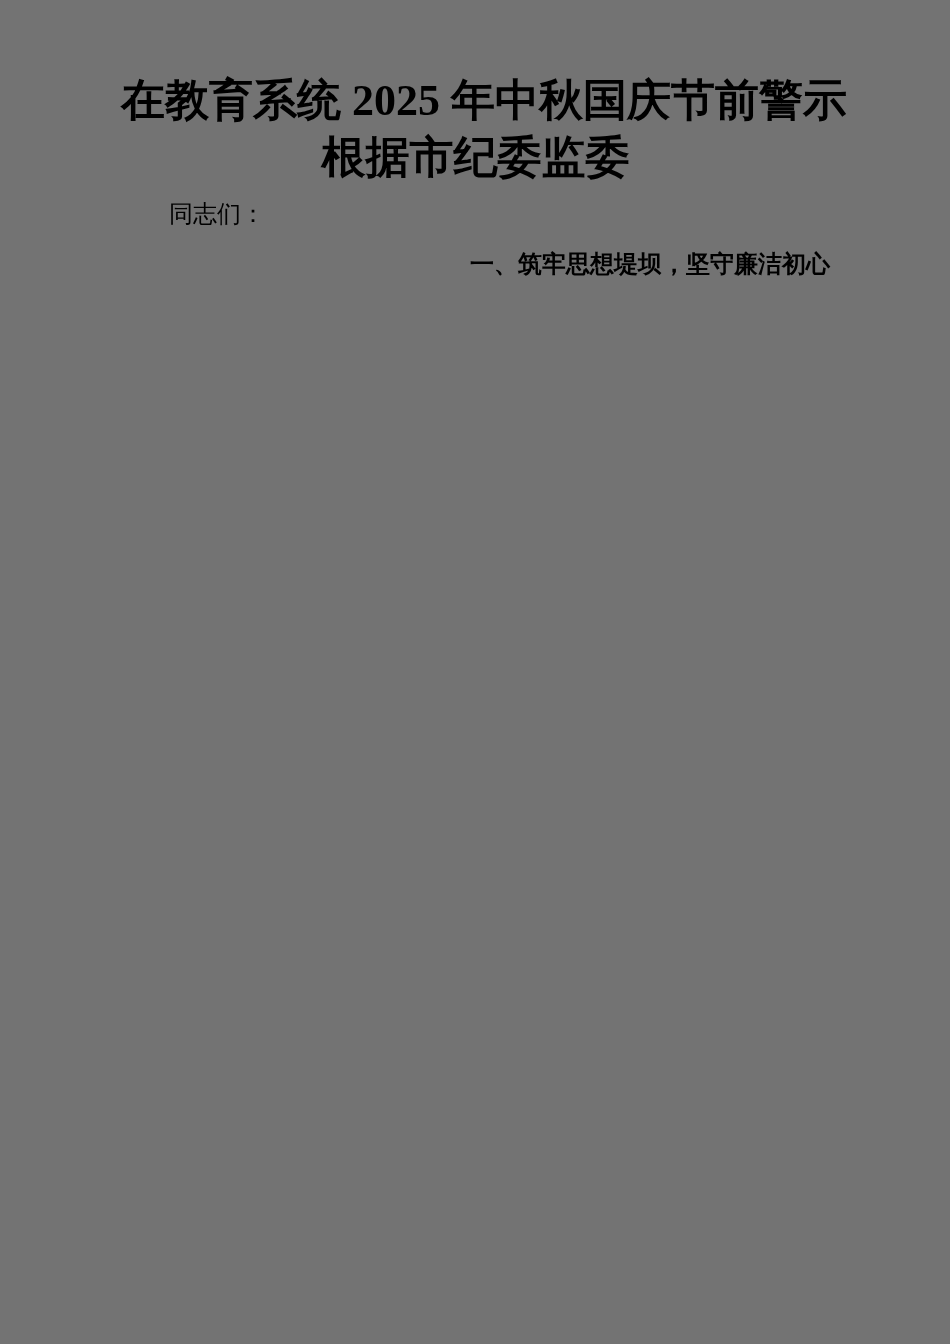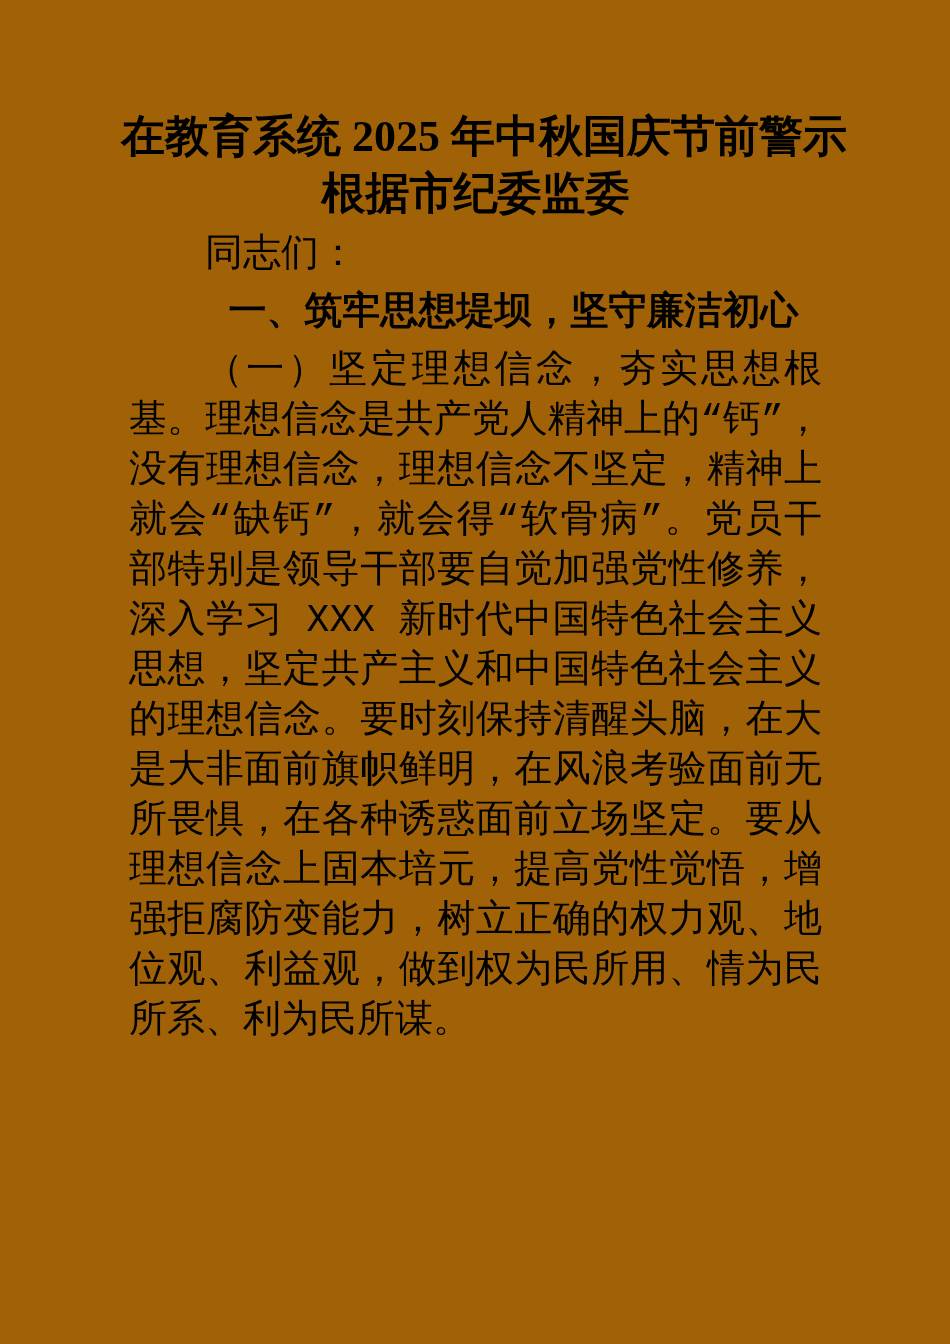--- a/index.html
+++ b/index.html
@@ -9,59 +9,58 @@
   }
   body {
     width: 950px;
     height: 1344px;
     overflow: hidden;
   }
   .page {
     box-sizing: border-box;
     width: 950px;
     height: 1344px;
-    padding: 108px 120px 0 121px;
-    background: #a16207;
+    padding: 72px 120px 0 121px;
+    background: #737373;
     color: #000000;
   }
   .doc-title {
     font-family: "Liberation Serif", "DejaVu Serif", serif;
     font-weight: bold;
     font-size: 44px;
     line-height: 57px;
     text-align: center;
     margin: 0 0 3px 0;
     color: #000000;
   }
   .title-line {
     display: block;
     white-space: nowrap;
   }
   .para {
-    font-family: Liberation Mono, monospace;
-    font-size: 38px;
+    font-family: Liberation Serif, serif;
+    font-size: 24px;
     line-height: 50px;
-    margin: 8px;
+    margin: 0;
     text-indent: 2em;
     text-align: justify;
     color: #000000;
   }
   .para.section-heading {
     font-weight: bold;
-    text-align: center;
+    text-align: right;
   }
 </style>
 </head>
 <body>
 
 <div class="page">
   <h1 class="doc-title">
     <span class="title-line">在教育系统 2025 年中秋国庆节前警示</span>
     <span class="title-line">根据市纪委监委</span>
   </h1>
 
   <p class="para">同志们：</p>
 
 
   <p class="para section-heading">一、筑牢思想堤坝，坚守廉洁初心</p>
 
-  <p class="para">（一）坚定理想信念，夯实思想根基。理想信念是共产党人精神上的“钙”，没有理想信念，理想信念不坚定，精神上就会“缺钙”，就会得“软骨病”。党员干部特别是领导干部要自觉加强党性修养，深入学习 XXX 新时代中国特色社会主义思想，坚定共产主义和中国特色社会主义的理想信念。要时刻保持清醒头脑，在大是大非面前旗帜鲜明，在风浪考验面前无所畏惧，在各种诱惑面前立场坚定。要从理想信念上固本培元，提高党性觉悟，增强拒腐防变能力，树立正确的权力观、地位观、利益观，做到权为民所用、情为民所系、利为民所谋。</p>
 </div>
 
 </body></html>

